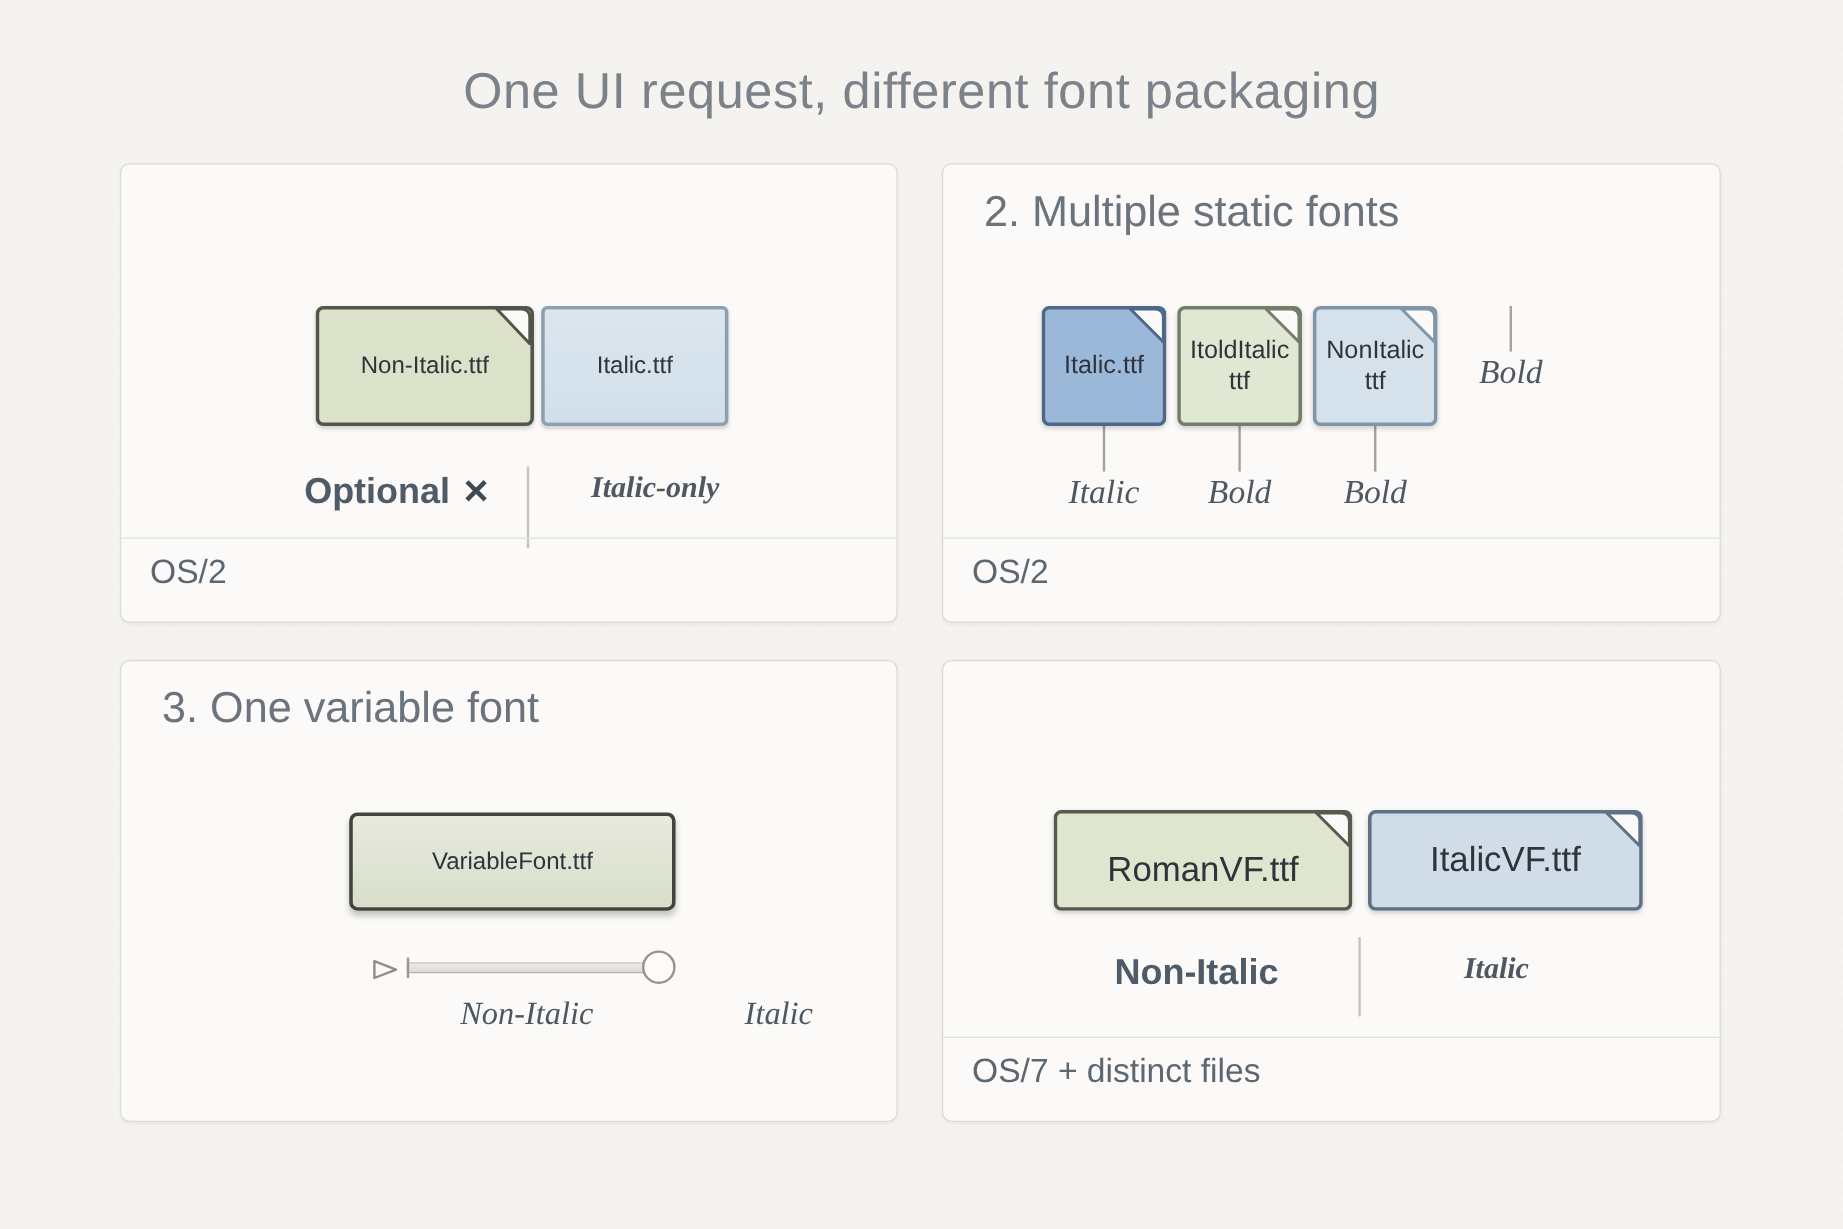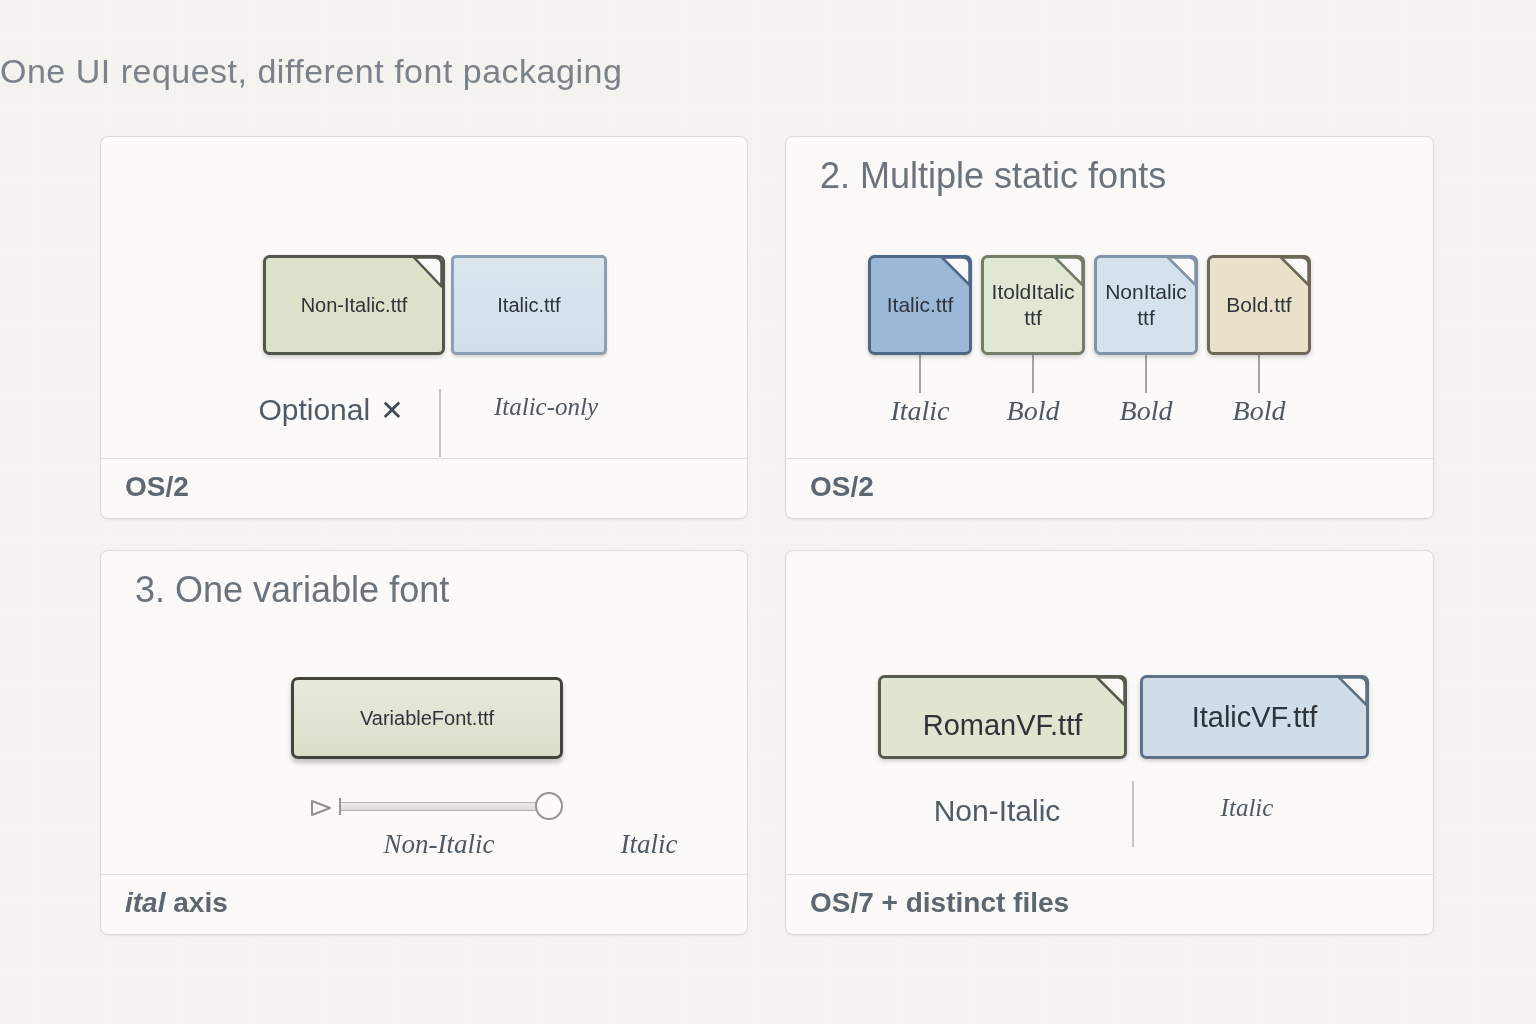--- a/index.html
+++ b/index.html
@@ -8,43 +8,42 @@
     font-family:"Liberation Sans", sans-serif;
     background-color:#f4f3f0;
     background-image:radial-gradient(rgba(120,110,90,0.035) 1px, transparent 1px);
     background-size:9px 9px;
     position:relative;
     overflow:hidden;
     color:#4f5b66;
   }
   .title {
     position:absolute; top:52px; left:0; width:100%;
-    text-align:left; font-size:34px; font-weight:400;
+    text-align:center; font-size:42px; font-weight:400;
     color:#7b828a; letter-spacing:0.5px;
   }
   .panel {
     position:absolute;
     background:#fbfaf8;
     border:1px solid #dcdad6;
     border-radius:8px;
     box-shadow:0 1px 3px rgba(0,0,0,0.05);
   }
   #panel1 { left:100px; top:136px; width:648px; height:383px; }
   #panel2 { left:785px; top:136px; width:649px; height:383px; }
   #panel3 { left:100px; top:550px; width:648px; height:385px; }
   #panel4 { left:785px; top:550px; width:649px; height:385px; }
 
   .heading {
     position:absolute; left:34px; top:18px;
     font-size:36px; font-weight:400; color:#6b737d;
   }
   .panel-footer {
-    position:absolute; left:0; right:0; bottom:0; height:60px;
+    position:absolute; left:0; right:0; bottom:0; height:70px;
     border-top:1px solid #e2e0dc;
-    font-weight:bold;
   }
   .panel-footer .ftxt {
     position:absolute; left:24px; top:12px;
     font-size:28px; color:#5c6772; white-space:pre;
   }
   .panel-footer .em { font-style:italic; }
 
   
   .file { position:relative; }
   .file svg { position:absolute; inset:0; filter:drop-shadow(0 2px 2px rgba(0,0,0,0.18)); }
@@ -69,21 +68,21 @@
     background:linear-gradient(180deg,#dbe6ef 0%, #d2dfe9 100%);
     box-shadow:0 2px 3px rgba(0,0,0,0.15);
   }
 
   
   .p1-files { position:absolute; left:162px; top:118px; display:flex; gap:6px; }
   .p1-f1 { width:182px; height:100px; font-size:26px; }
   .p1-f2 { width:156px; height:100px; font-size:26px; }
   .p1-f1 .file-label, .p1-f2 .file-label { font-size:20px; }
 
-  .ann { position:absolute; white-space:nowrap; }
+  .ann { position:absolute; white-space:nowrap;font-weight:bold; }
   .ann-sans { font-size:30px; color:#4f5b66; }
   .serif-it { font-family:"Liberation Serif", serif; font-style:italic; color:#4d5862; }
   .ann-serif { font-size:25px; }
   .vdiv { position:absolute; width:2px; background:#c6c4c0; }
   .x-icon { color:#3f4a54; font-size:28px; margin-left:10px; }
 
   
   .p2-row { position:absolute; left:82px; top:118px; display:flex; gap:9px; }
   .p2-col { width:104px; display:flex; flex-direction:column; align-items:center; }
   .p2-file { width:104px; height:100px; }
@@ -189,27 +188,20 @@
             <rect class="body" x="1.5" y="1.5" width="101" height="97" rx="5"></rect>
             <path class="flap" d="M74 2.5 H95 A6.5 6.5 0 0 1 101.5 9 V30 Z"></path>
           </svg>
           <span class="file-label">NonItalic ttf</span>
         </div>
         <div class="connector"></div>
         <div class="tag serif-it">Bold</div>
       </div>
 
       <div class="p2-col">
-        <div class="file p2-file">
-          <svg class="file-svg c-tan" width="104" height="100" viewBox="0 0 104 100">
-            <rect class="body" x="1.5" y="1.5" width="101" height="97" rx="5"></rect>
-            <path class="flap" d="M74 2.5 H95 A6.5 6.5 0 0 1 101.5 9 V30 Z"></path>
-          </svg>
-          <span class="file-label">Bold.ttf</span>
-        </div>
         <div class="connector"></div>
         <div class="tag serif-it">Bold</div>
       </div>
 
     </div>
 
     <div class="panel-footer">
       <span class="ftxt">OS/2</span>
     </div>
   </section>
@@ -223,23 +215,20 @@
 
     <svg class="tri" width="24" height="20" viewBox="0 0 24 20">
       <path d="M3 3 L21 10 L3 17 Z" fill="#fbfaf8" stroke="#908e89" stroke-width="2" stroke-linejoin="round"></path>
     </svg>
     <div class="track"></div>
     <div class="knob"></div>
 
     <div class="slider-lab serif-it" style="left:338px;">Non-Italic</div>
     <div class="slider-lab serif-it" style="left:548px;">Italic</div>
 
-    <div class="panel-footer">
-      <span class="ftxt"><span class="em">ital</span><span> axis</span></span>
-    </div>
   </section>
 
   <section class="panel" id="panel4">
 
     <div class="file p4-f1">
       <svg class="file-svg c-roman" width="249" height="84" viewBox="0 0 249 84">
         <rect class="body" x="1.5" y="1.5" width="246" height="81" rx="5"></rect>
         <path class="flap" d="M219 2.5 H240 A6.5 6.5 0 0 1 246.5 9 V30 Z"></path>
       </svg>
       <span class="file-label">RomanVF.ttf</span>

